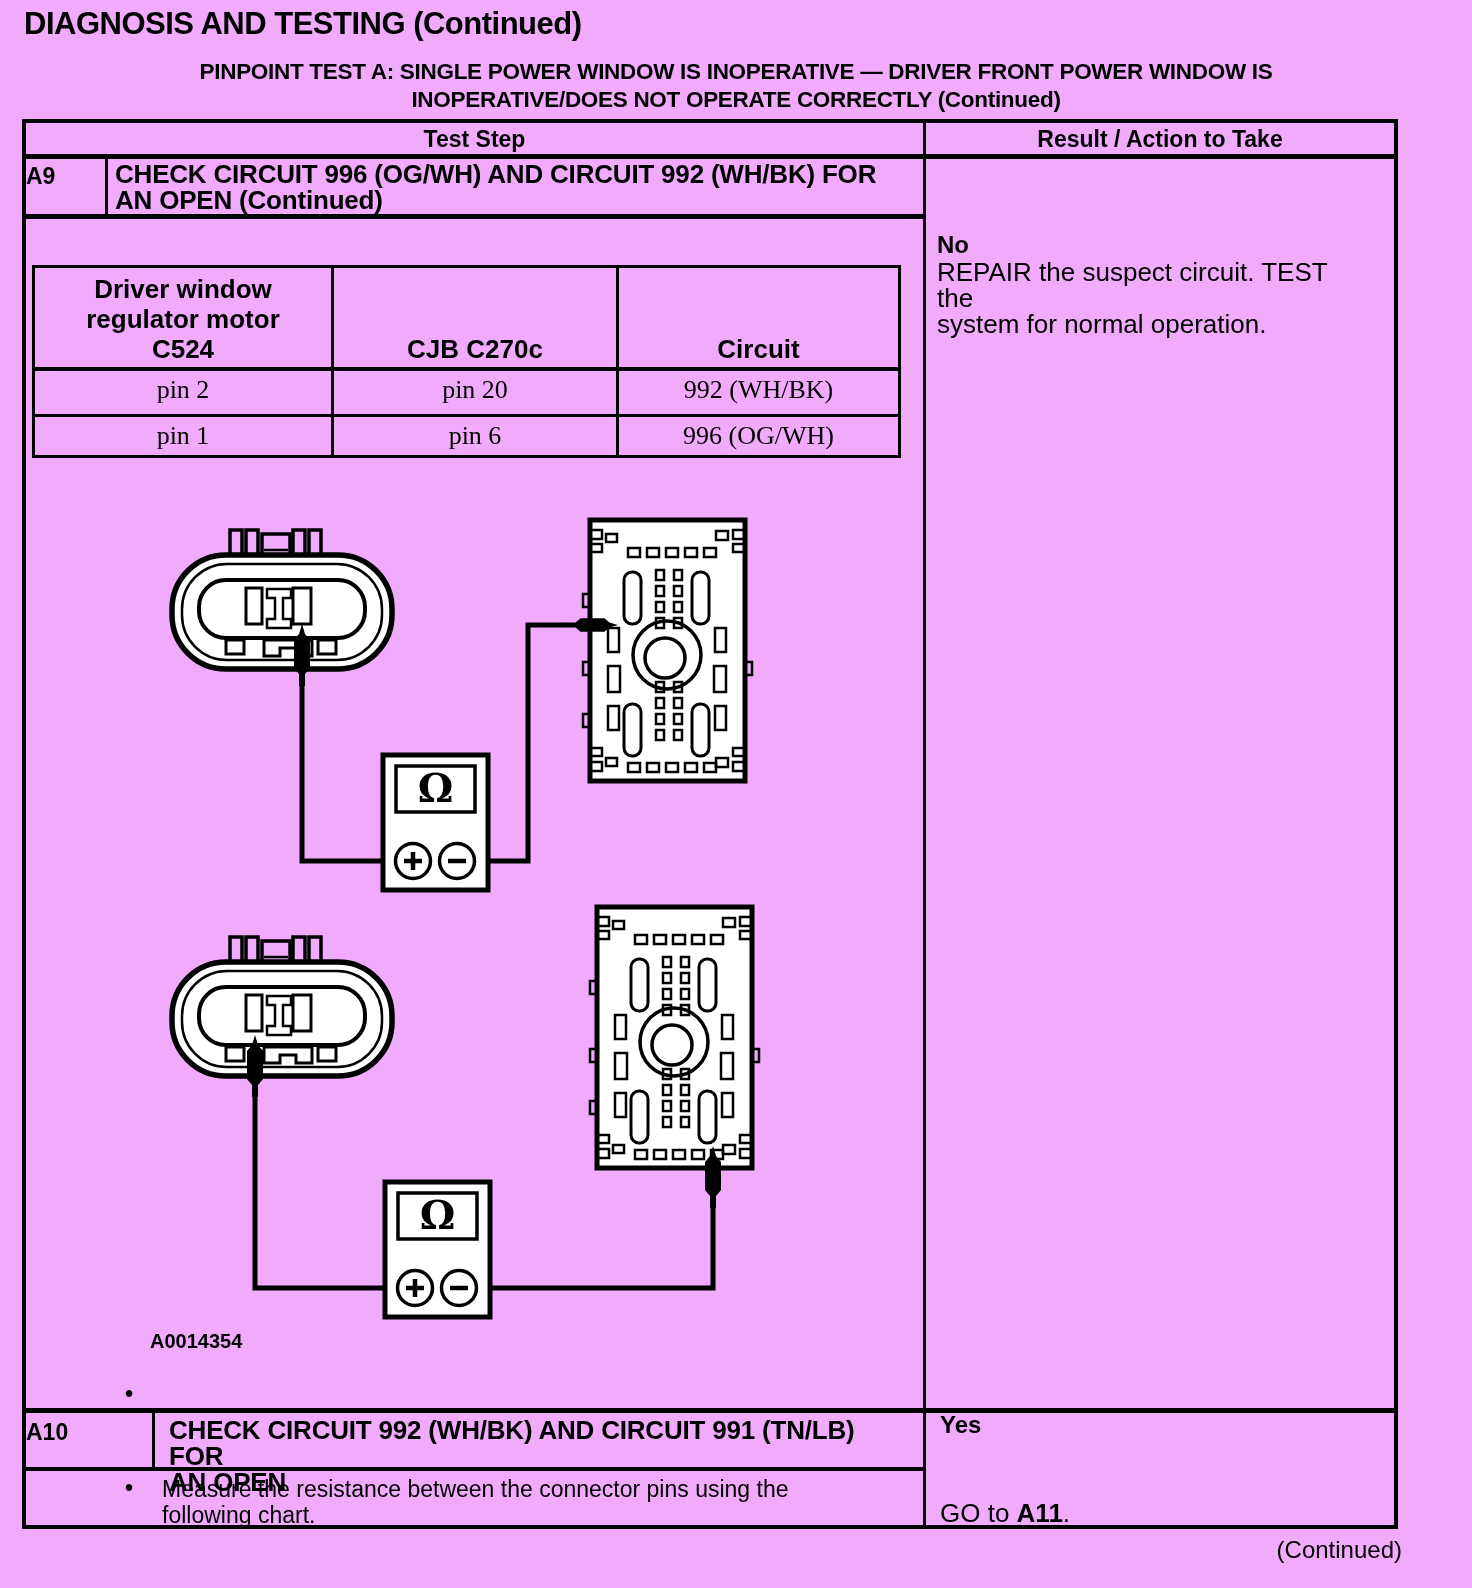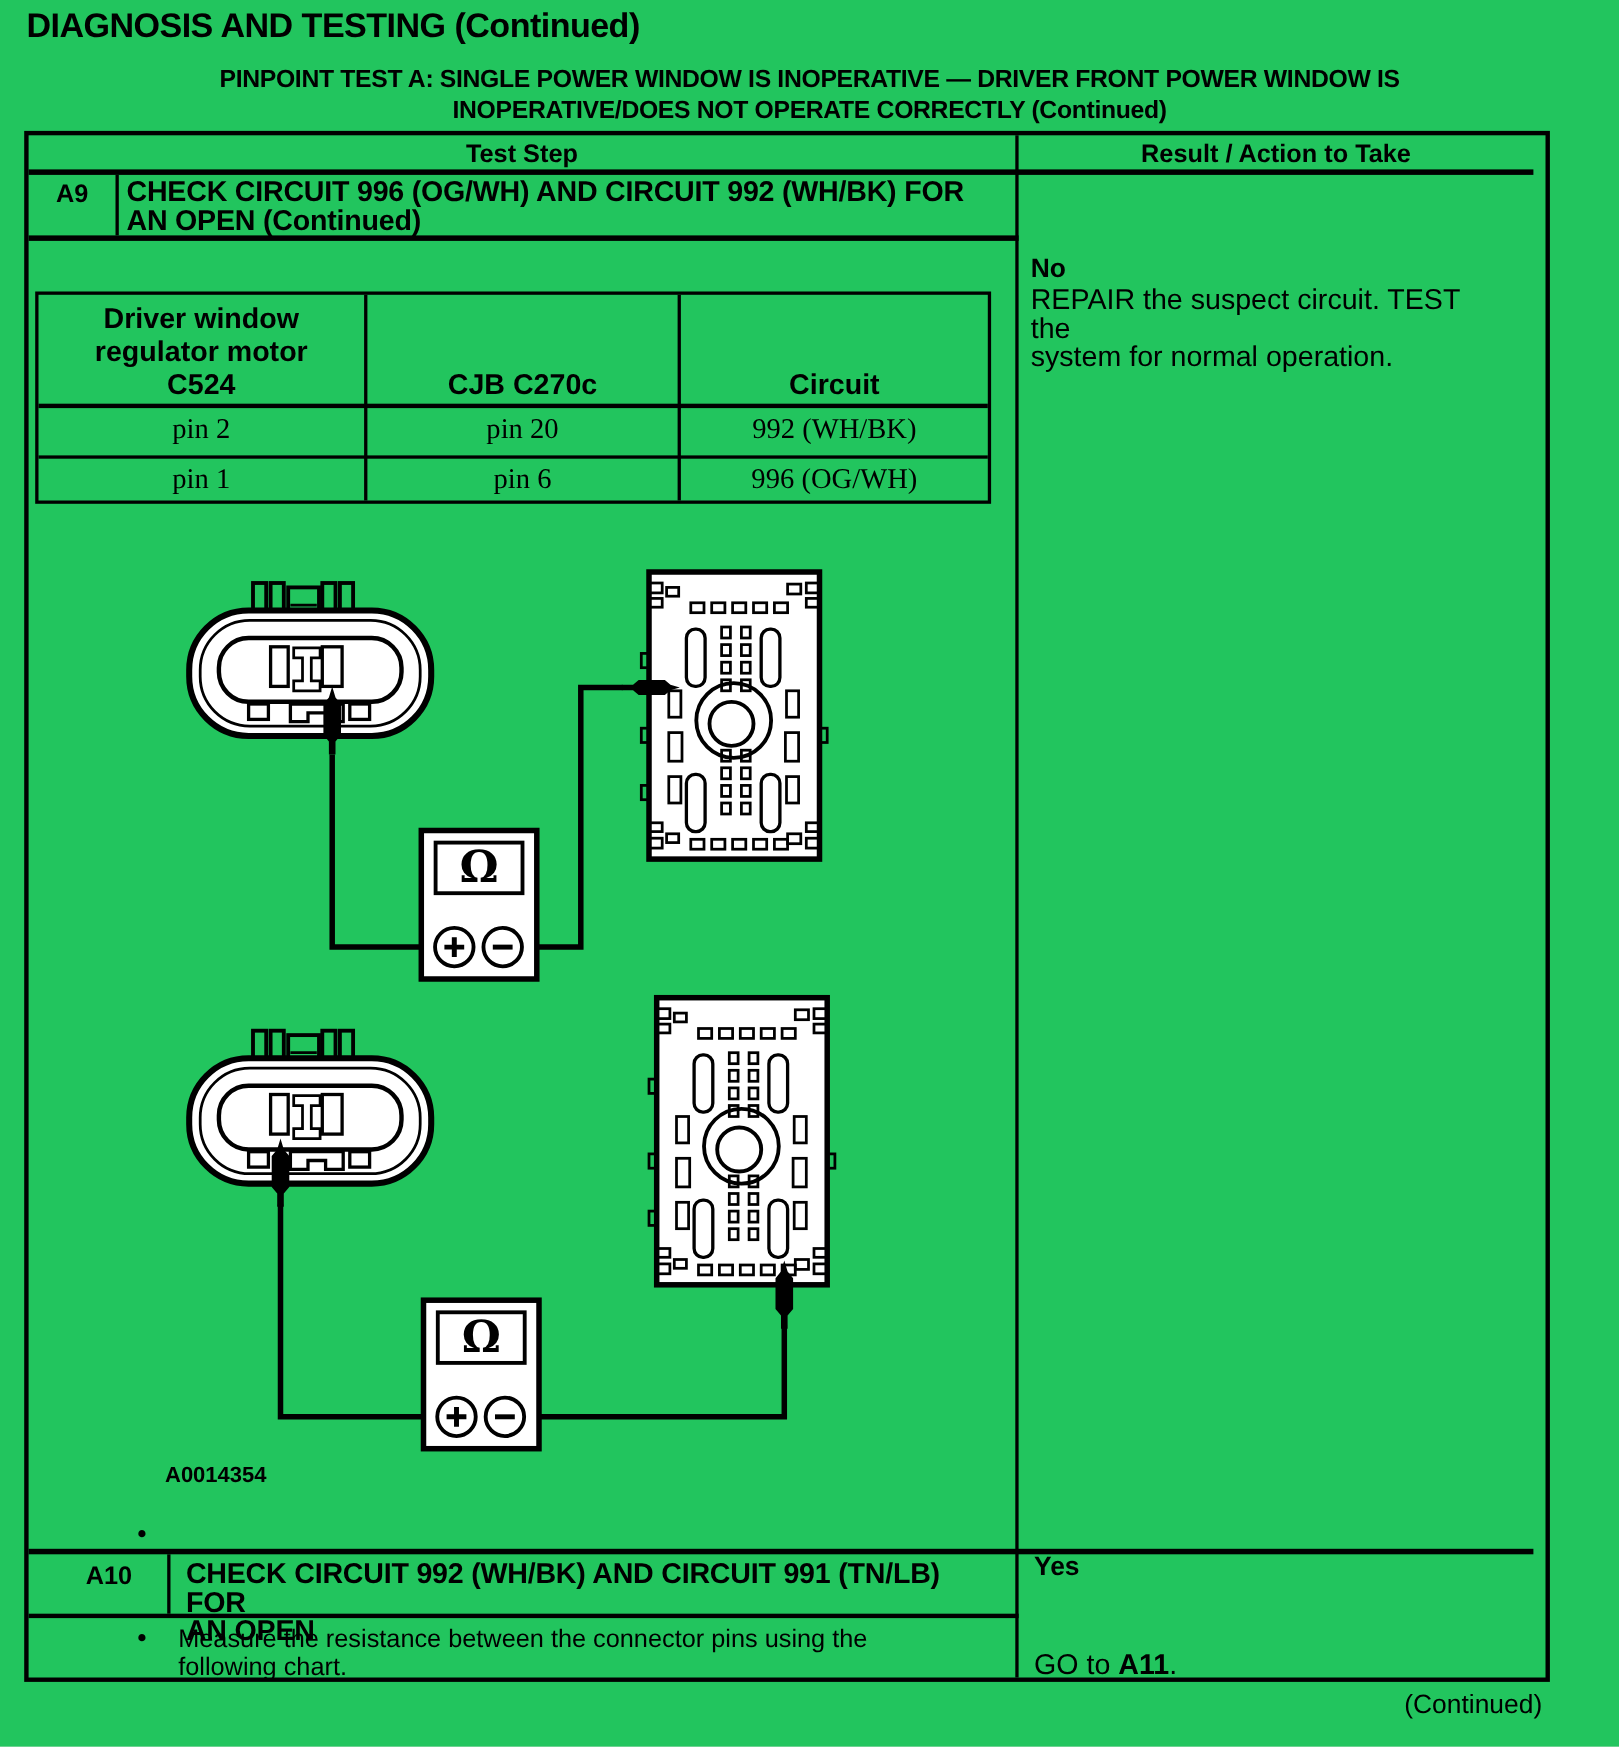--- a/index.html
+++ b/index.html
@@ -1,29 +1,29 @@
 <!DOCTYPE html>
 <html><head>
 <meta charset="utf-8">
 <style>
   html,body{margin:0;padding:0;background:#e8e8e8;}
-  .page{position:relative;width:1472px;height:1588px;background:#22c55e;color:#000;
+  .page{position:relative;width:1472px;height:1588px;background:#f0abfc;color:#000;
         font-family:"Liberation Sans",sans-serif;overflow:hidden;}
   .abs{position:absolute;}
   .pre{white-space:pre-line;}
   .b{font-weight:bold;}
   .ctr{text-align:center;}
   .title{left:24px;top:6px;font-size:31px;font-weight:bold;letter-spacing:-0.5px;}
   .subtitle{left:0;top:58px;width:1472px;font-size:22.5px;font-weight:bold;line-height:28px;text-align:center;letter-spacing:-0.3px;}
-  .frame{left:22px;top:119px;width:1368px;height:1402px;border:4px solid #000;padding-left:11px;}
+  .frame{left:22px;top:119px;width:1368px;height:1402px;border:4px solid #000;}
   .vdiv{left:897px;top:0;width:3px;height:1402px;background:#000;}
   .hfull{left:0;width:1368px;background:#000;}
   .hleft{left:0;width:900px;background:#000;}
   .colhead{top:3px;font-size:23px;font-weight:bold;}
-  .stepnum{font-size:23px;font-weight:bold;text-align:center;}
+  .stepnum{font-size:23px;font-weight:bold;text-align:left;}
   .steptitle{font-size:26px;font-weight:bold;line-height:26px;letter-spacing:-0.2px;}
   .numdiv{width:3px;background:#000;}
   .pin-chart{left:6px;top:142px;width:863px;height:187px;border:3px solid #000;}
   .pc-line{position:absolute;background:#000;}
   .pc-cell{position:absolute;text-align:center;}
   .pc-head{font-size:26px;font-weight:bold;line-height:30px;}
   .pc-data{font-size:26px;font-family:"Liberation Serif",serif;}
   .result-label{font-size:24px;font-weight:bold;text-align:center;}
   .result-text{font-size:26px;line-height:26px;}
   .bullet{font-size:23px;font-weight:bold;}

